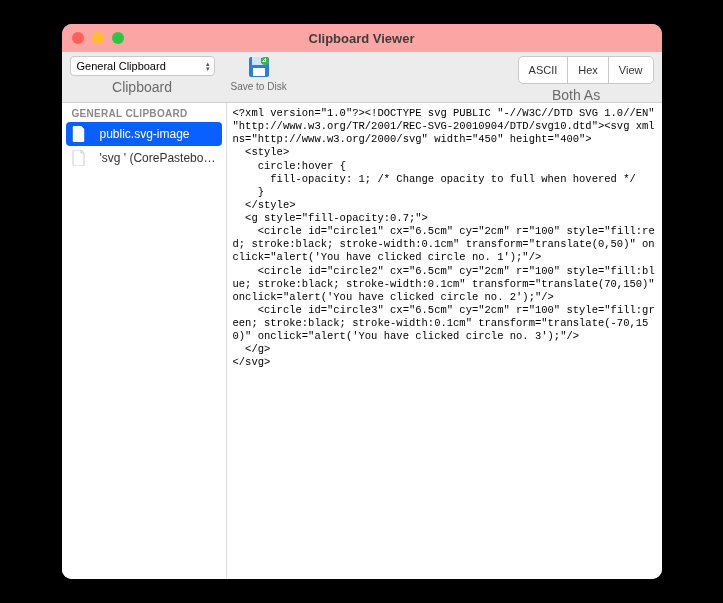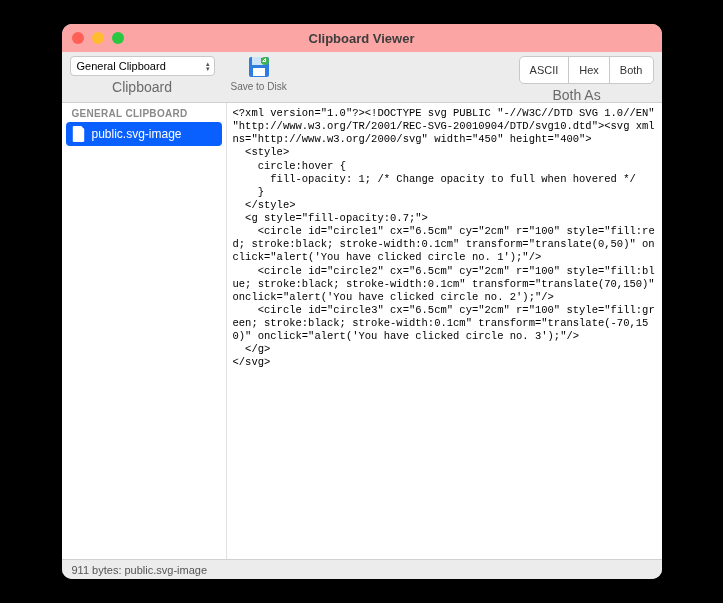--- a/index.html
+++ b/index.html
@@ -160,21 +160,21 @@
     .sidebar-header {
       font-size: 10px;
       font-weight: 600;
       color: #8a8a8a;
       padding: 5px 10px 3px 10px;
       letter-spacing: 0.3px;
     }
     .sidebar-item {
       display: flex;
       align-items: center;
-      gap: 6px;
+      gap: 14px;
       padding: 4px 10px;
       font-size: 12px;
       color: #333;
       cursor: pointer;
       white-space: nowrap;
       overflow: hidden;
       text-overflow: ellipsis;
     }
     .sidebar-item.selected {
       background: #0a60ff;
@@ -253,53 +253,59 @@
         </div>
         <div class="tbtn-label">Save to Disk</div>
       </div>
 
     </div>
 
     <div class="toolbar-right">
       <div class="segmented">
         <button>ASCII</button>
         <button>Hex</button>
-        <button>Both</button>
+        <button>View</button>
       </div>
       <div class="toolbar-label">Both As</div>
     </div>
   </div>
 
   <div class="body">
     <div class="sidebar">
       <div class="sidebar-header">GENERAL CLIPBOARD</div>
 
       <div class="sidebar-item selected">
         <span class="file-icon">
           <svg width="14" height="16" viewBox="0 0 14 16">
             <path d="M2 0 h7 l3 3 v12 a1 1 0 0 1 -1 1 h-9 a1 1 0 0 1 -1 -1 v-14 a1 1 0 0 1 1 -1 z" fill="#fff" stroke="rgba(255,255,255,0.4)"></path>
             <path d="M9 0 v3 h3" fill="none" stroke="rgba(255,255,255,0.4)"></path>
           </svg>
         </span>
         <span class="lbl">public.svg-image</span>
       </div>
 
+      <div class="sidebar-item">
+        <span class="file-icon">
+          <svg width="14" height="16" viewBox="0 0 14 16">
+            <path d="M2 0 h7 l3 3 v12 a1 1 0 0 1 -1 1 h-9 a1 1 0 0 1 -1 -1 v-14 a1 1 0 0 1 1 -1 z" fill="#fff" stroke="#ccc"></path>
+            <path d="M9 0 v3 h3" fill="none" stroke="#ccc"></path>
+          </svg>
+        </span>
+        <span class="lbl">'svg ' (CorePastebo…</span>
+      </div>
 
     </div>
 
     <pre class="content">&lt;?xml version="1.0"?&gt;&lt;!DOCTYPE svg PUBLIC "-//W3C//DTD SVG 1.0//EN" "http://www.w3.org/TR/2001/REC-SVG-20010904/DTD/svg10.dtd"&gt;&lt;svg xmlns="http://www.w3.org/2000/svg" width="450" height="400"&gt;
   &lt;style&gt;
     circle:hover {
       fill-opacity: 1; /* Change opacity to full when hovered */
     }
   &lt;/style&gt;
   &lt;g style="fill-opacity:0.7;"&gt;
     &lt;circle id="circle1" cx="6.5cm" cy="2cm" r="100" style="fill:red; stroke:black; stroke-width:0.1cm" transform="translate(0,50)" onclick="alert('You have clicked circle no. 1');"/&gt;
     &lt;circle id="circle2" cx="6.5cm" cy="2cm" r="100" style="fill:blue; stroke:black; stroke-width:0.1cm" transform="translate(70,150)" onclick="alert('You have clicked circle no. 2');"/&gt;
     &lt;circle id="circle3" cx="6.5cm" cy="2cm" r="100" style="fill:green; stroke:black; stroke-width:0.1cm" transform="translate(-70,150)" onclick="alert('You have clicked circle no. 3');"/&gt;
   &lt;/g&gt;
 &lt;/svg&gt;</pre>
   </div>
 
-  <div class="statusbar">
-    <span>911 bytes: public.svg-image</span>
-  </div>
 </div>
 
 </body></html>

